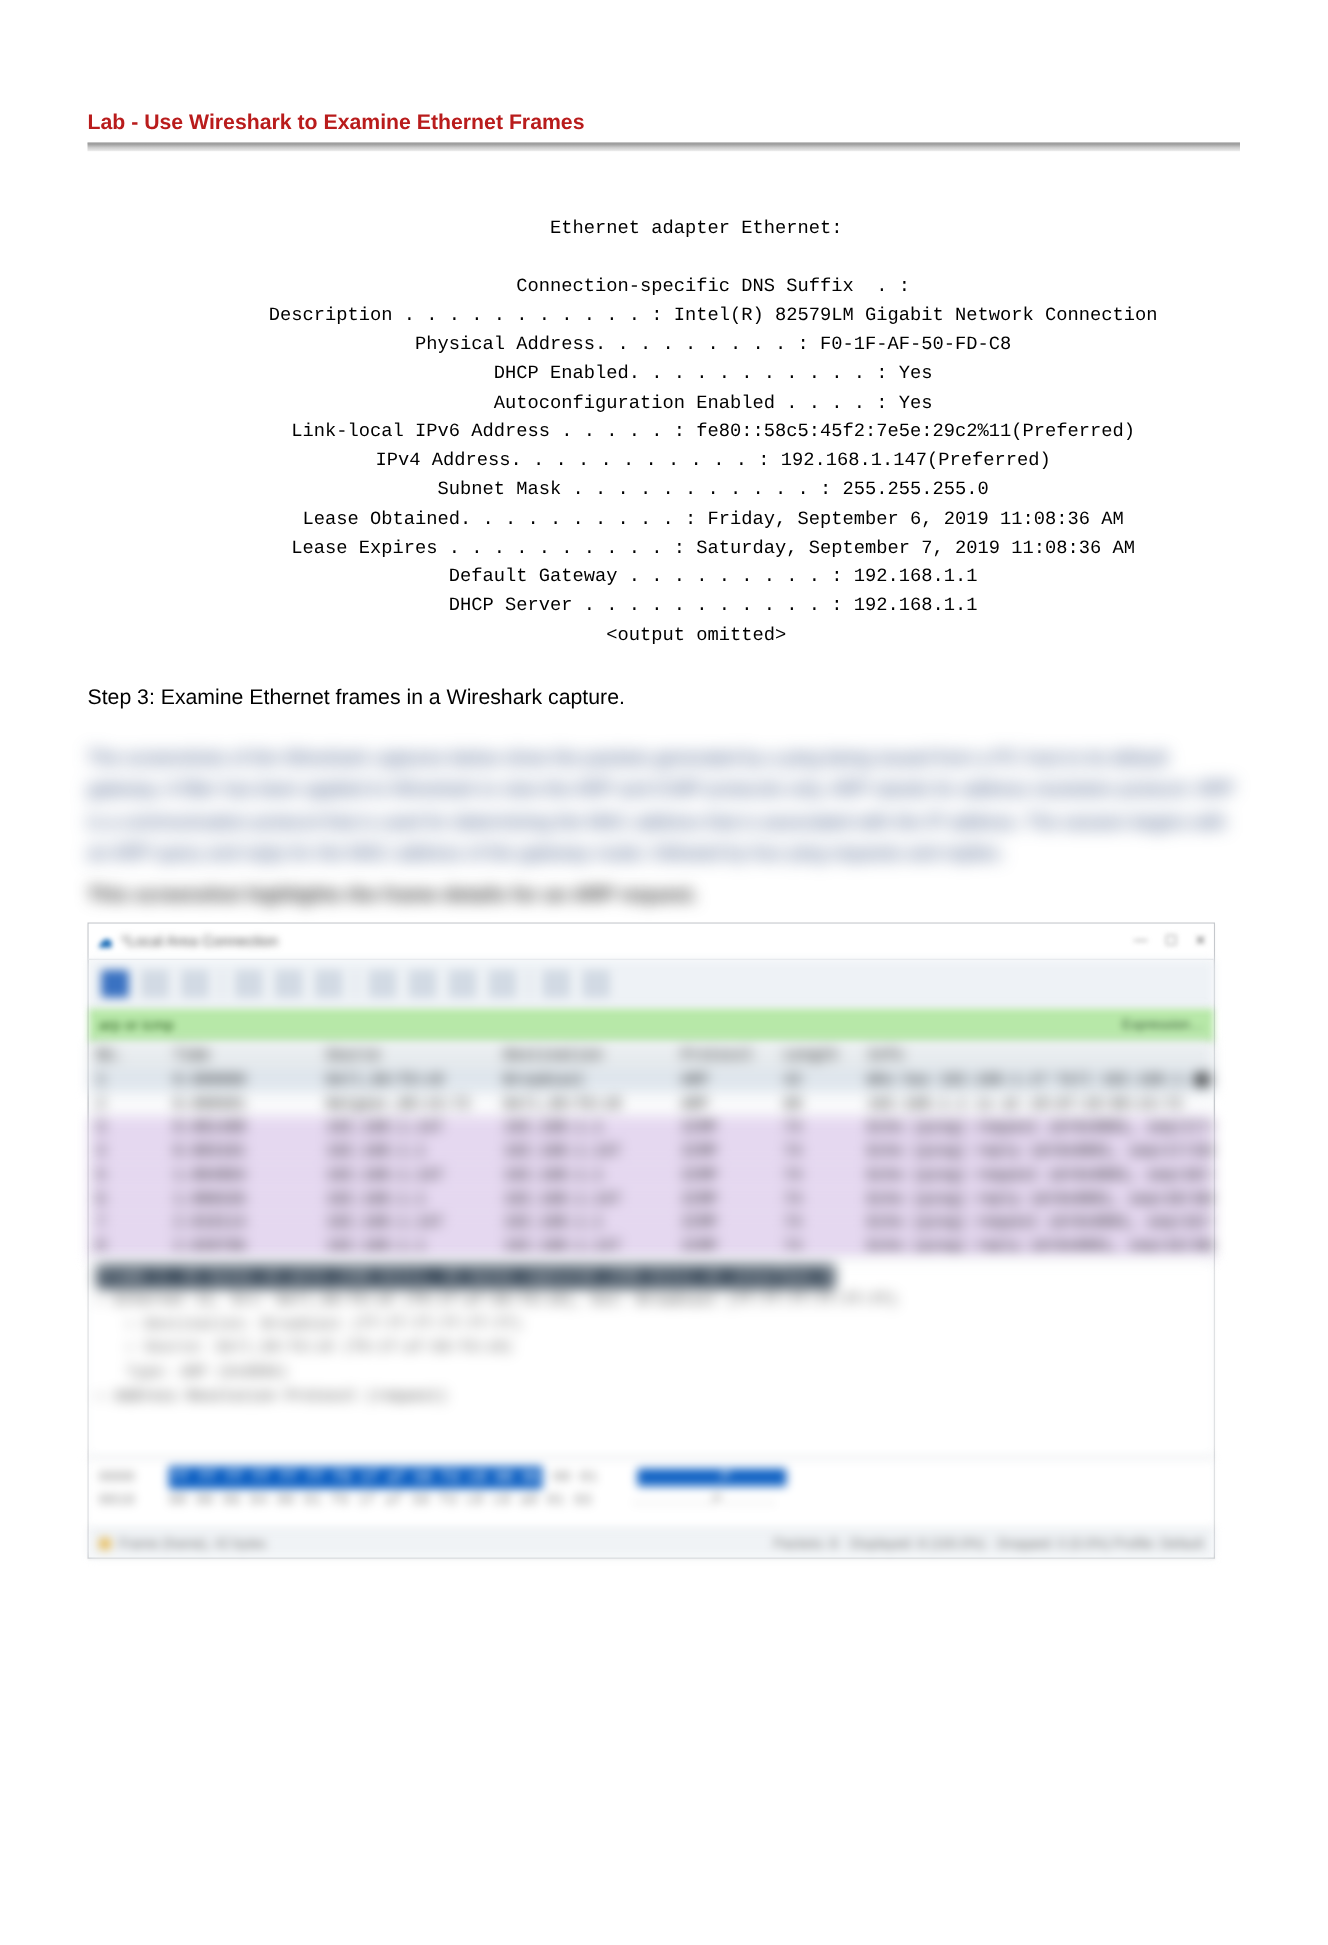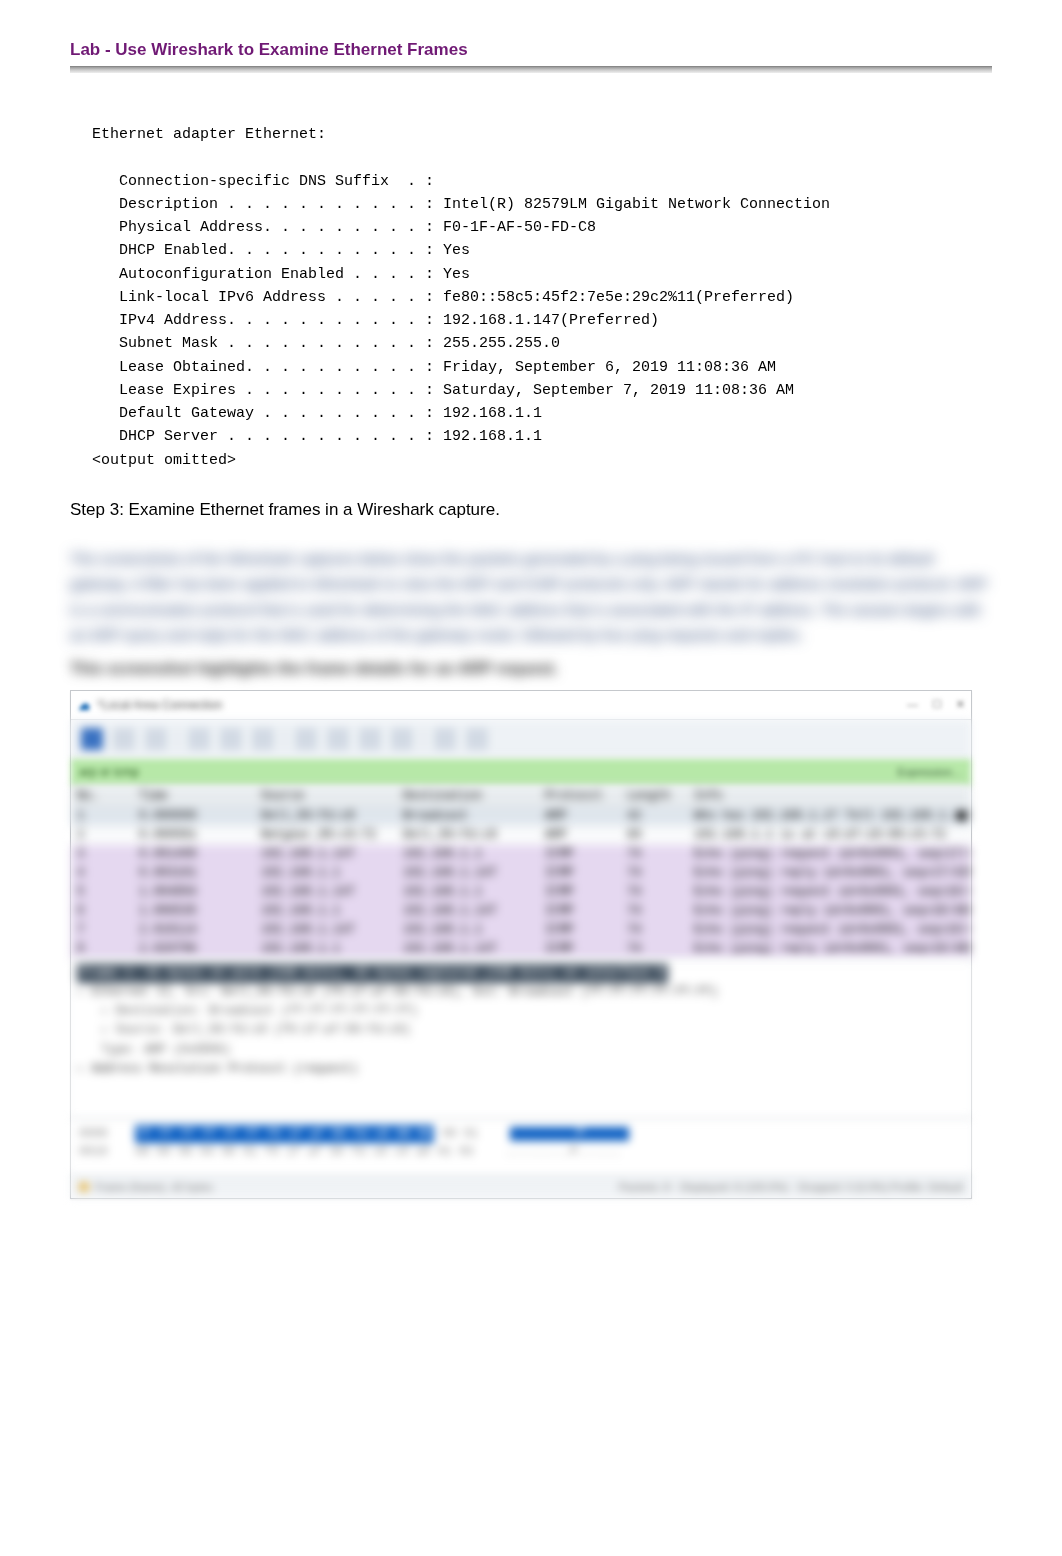--- a/index.html
+++ b/index.html
@@ -7,37 +7,39 @@
     font-family: Arial, sans-serif;
     background: #ffffff;
     width: 1062px;
   }
   .page {
     padding: 40px 70px 60px 70px;
   }
   .header-title {
     font-size: 17px;
     font-weight: bold;
-    color: #701a75;
+    color: #b91c1c;
     margin-bottom: 6px;
+    margin-top: 48px;
   }
   .header-rule {
     height: 6px;
     background: linear-gradient(#999, #ccc, #eee);
     border-top: 1px solid #888;
     margin-bottom: 50px;
   }
   .console {
     font-family: "Courier New", Courier, monospace;
     font-size: 15px;
     line-height: 1.55;
     white-space: pre;
     color: #000;
-    margin-left: 22px;
+    margin-left: 52px;
     margin-bottom: 28px;
+    text-align: center;
   }
   .step-heading {
     font-size: 17px;
     font-weight: normal;
     color: #000;
     margin: 10px 0 22px 0;
   }
   .blurred-section {
     position: relative;
     width: 920px;

